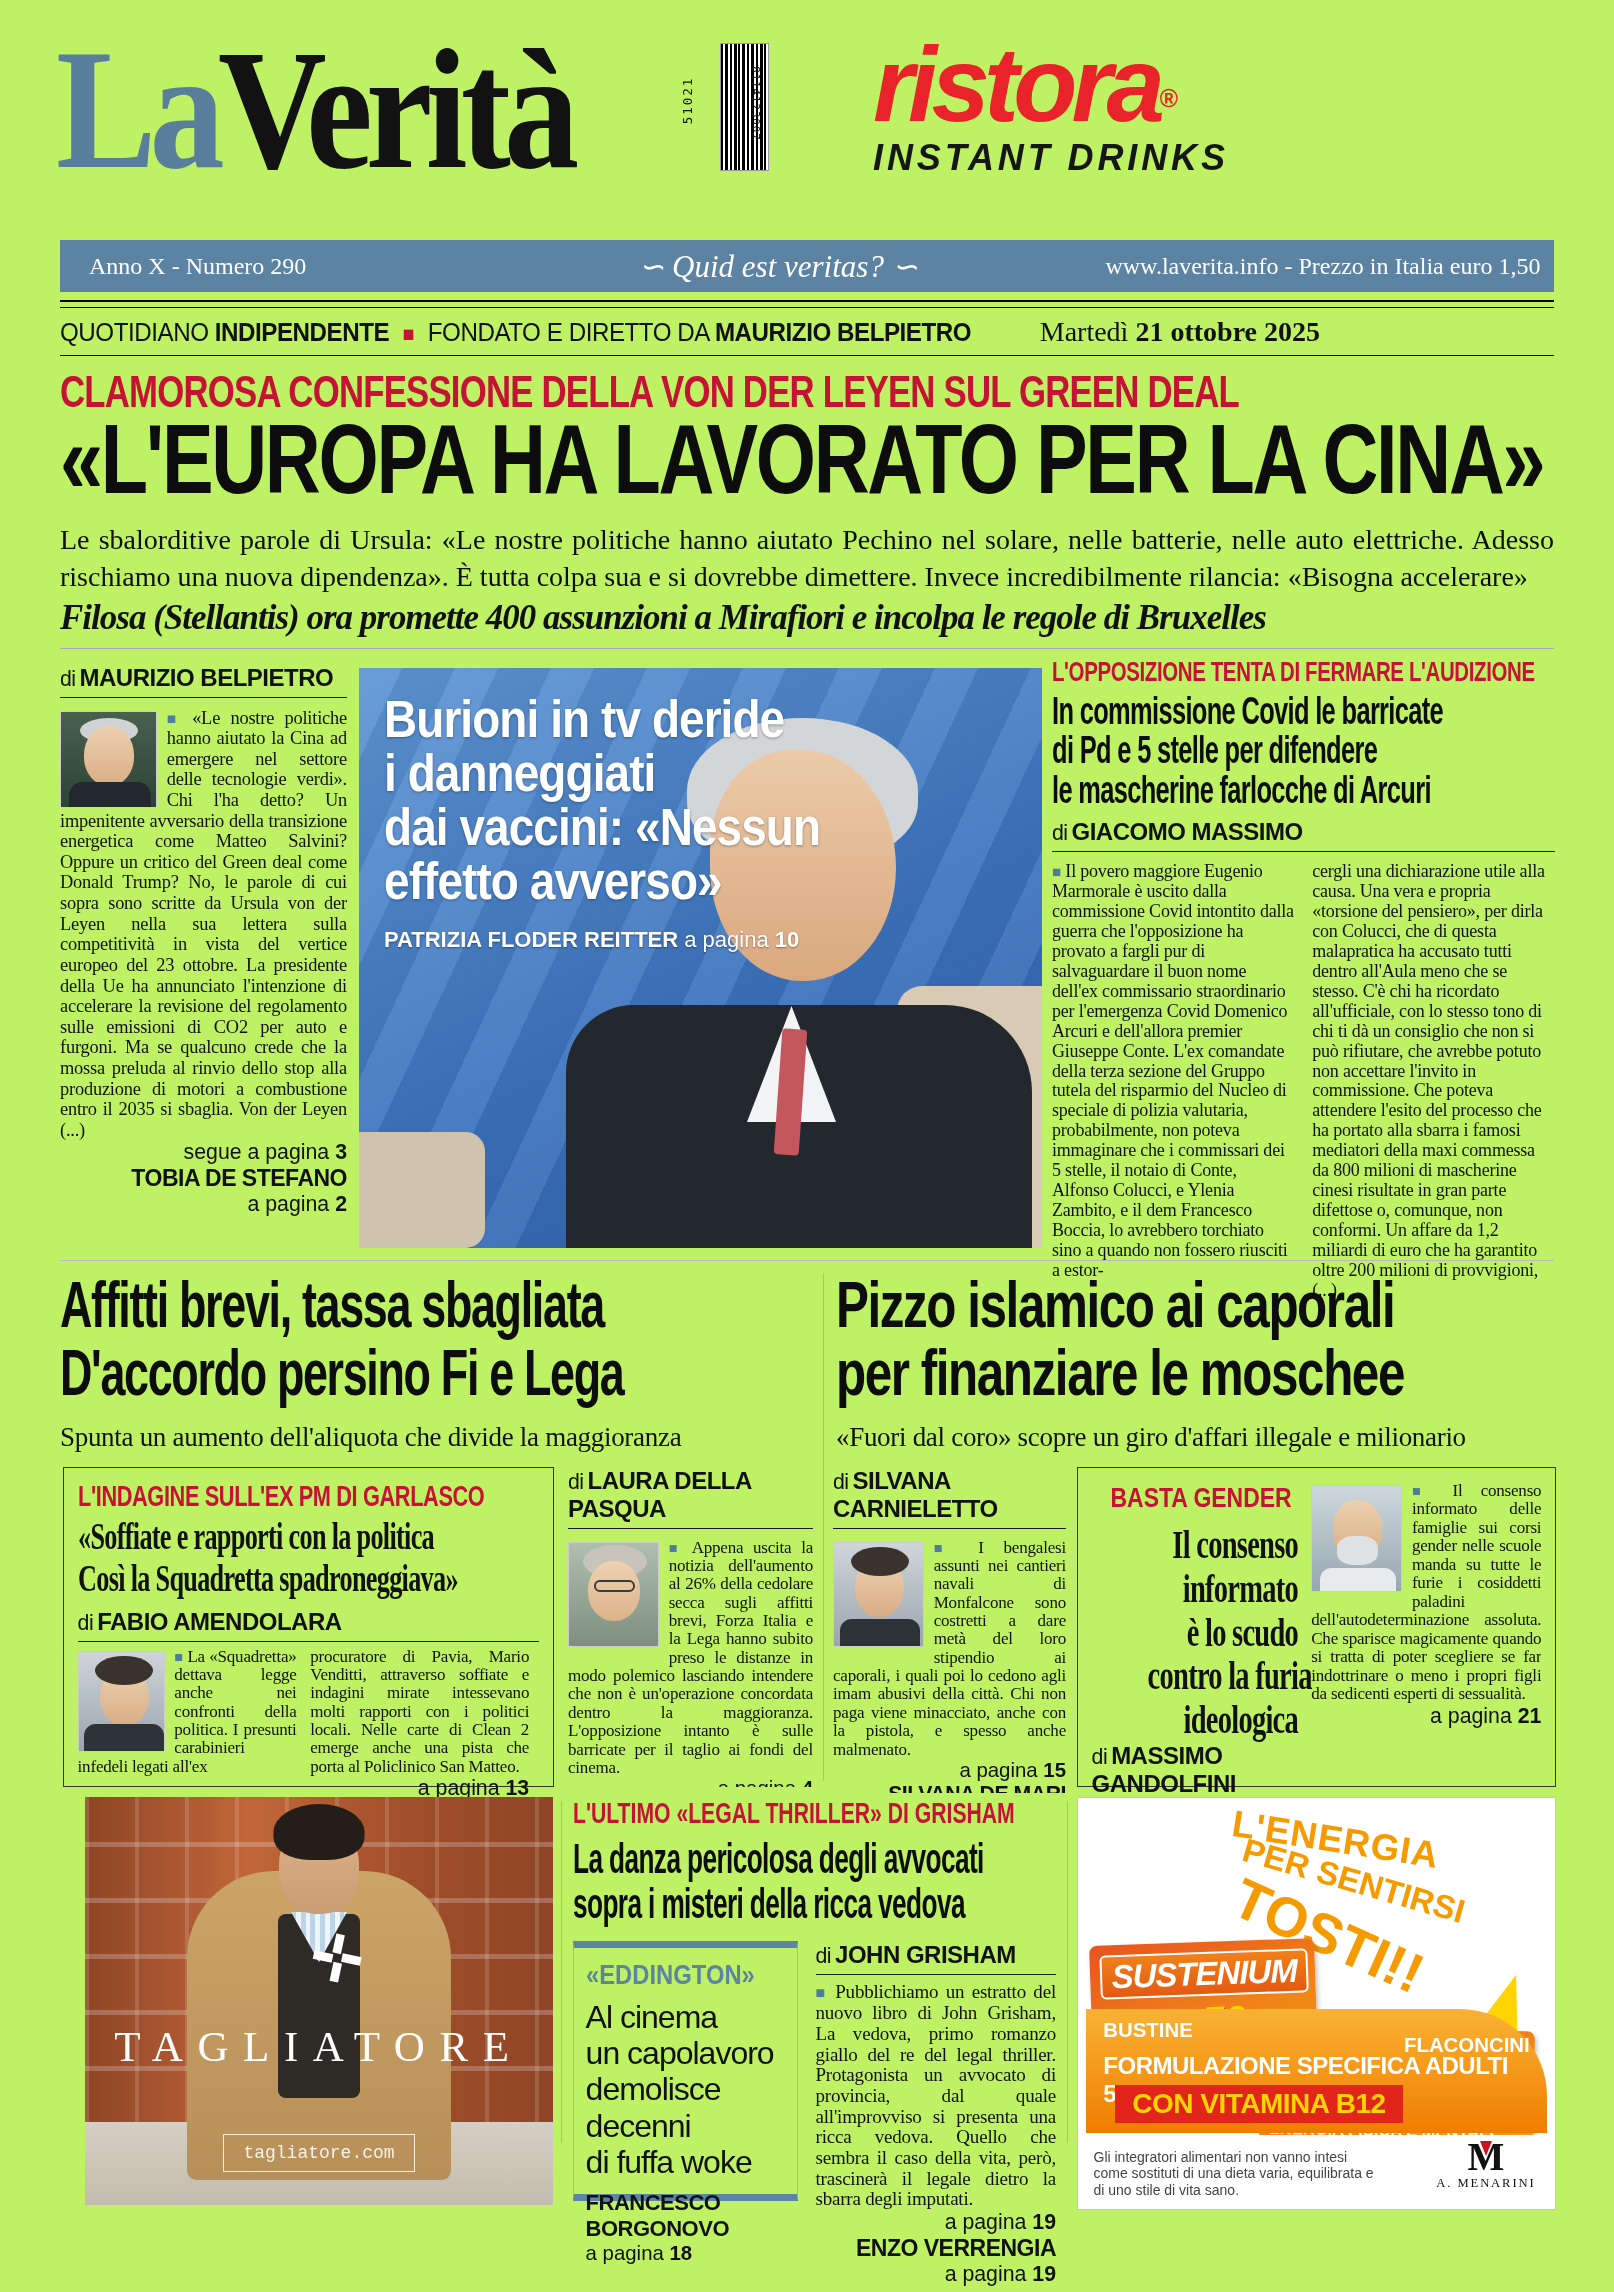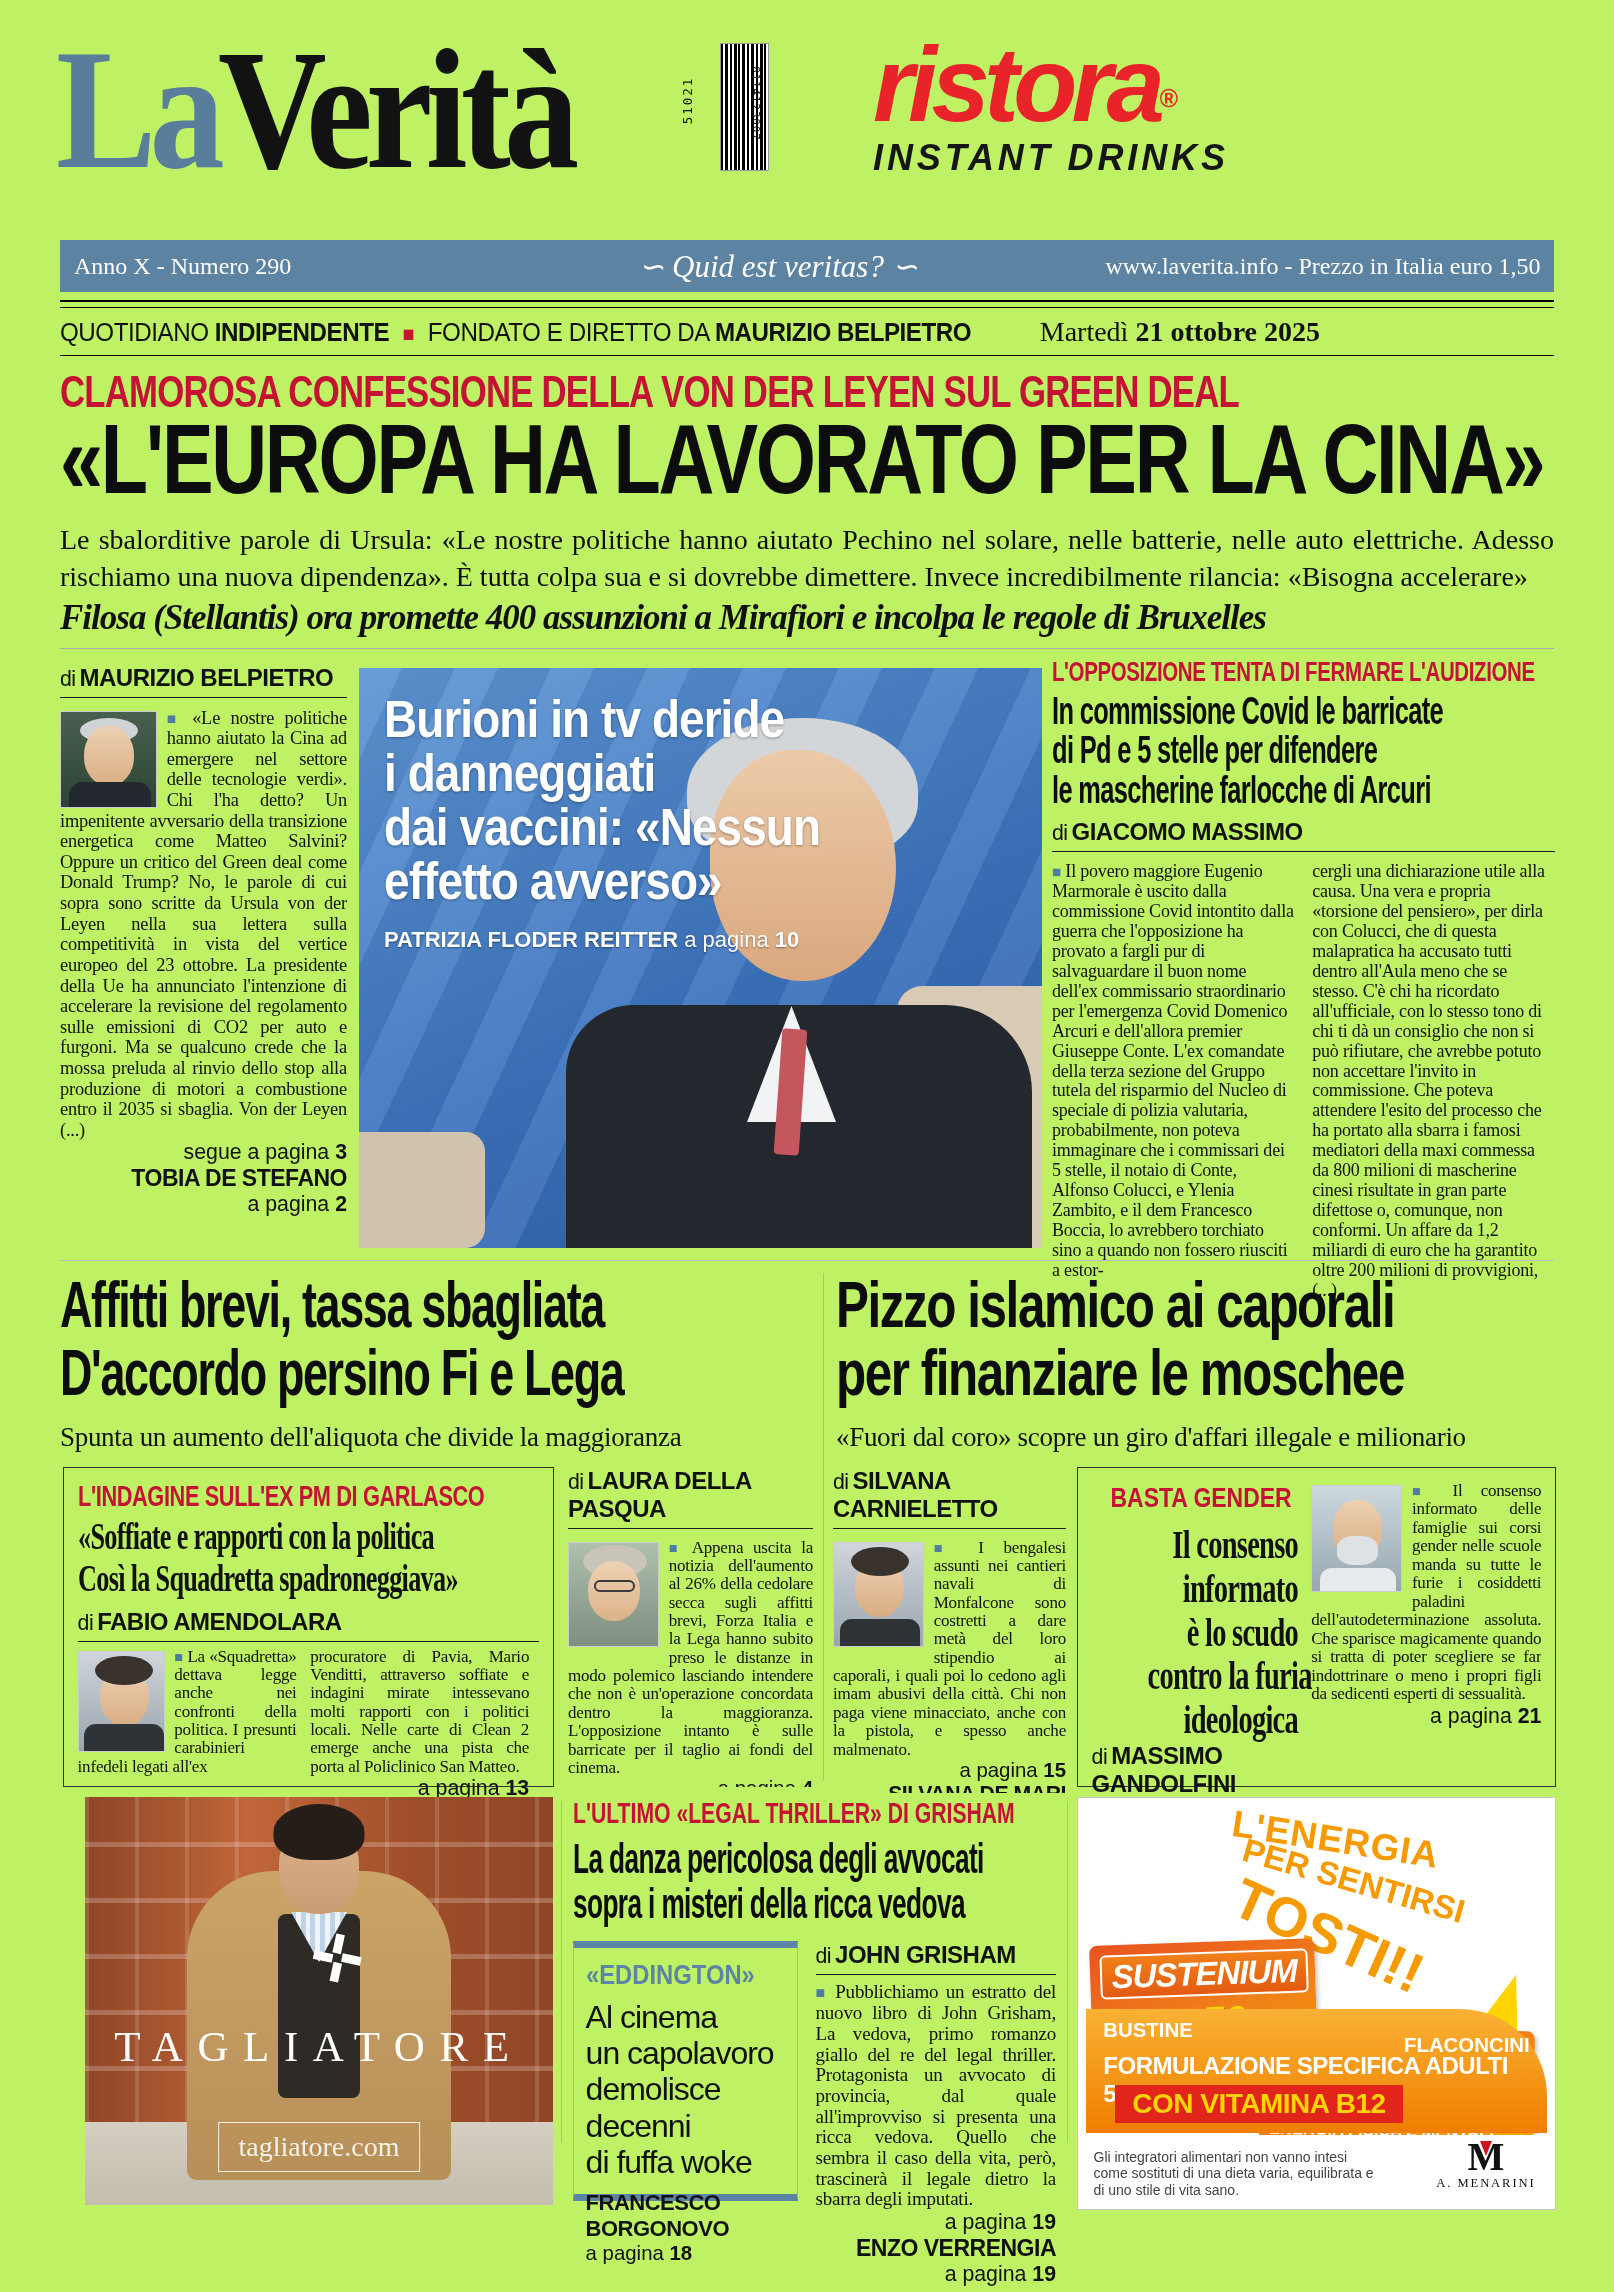--- a/index.html
+++ b/index.html
@@ -20,21 +20,21 @@
 
   #ristora { position:absolute; left:873px; top:35px; width:683px; text-align:left; }
   #ristora .word { font-family:"Liberation Sans", sans-serif; font-weight:900; font-style:italic;
        font-size:105px; line-height:.95; color:#e8232a; letter-spacing:-5.8px; }
   #ristora .reg { font-size:25px; vertical-align:13.6px; letter-spacing:0; }
   #ristora .sub { font-family:"Liberation Sans", sans-serif; font-weight:bold; font-style:italic;
        font-size:36px; color:#161616; letter-spacing:3.9px; margin-top:1.9px; }
 
   #bluebar { position:absolute; left:60px; top:240px; width:1494px; height:52px; background:#5d83a3; color:#fff;
        display:flex; align-items:center; }
-  #bluebar .l { width:427px; padding-left:14px; font-size:24px; }
+  #bluebar .l { width:427px; padding-left:29px; font-size:24px; }
   #bluebar .c { flex:1; text-align:center; font-style:italic; font-size:31px; }
   #bluebar .r { width:485px; text-align:right; padding-right:13.6px; font-size:24px; }
 
   .hrule { position:absolute; left:60px; width:1494px; }
   #rule-a { top:300px; border-top:2.9px solid #000; }
   #rule-b { top:307px; border-top:1px solid #000; }
   #rule-c { top:355px; border-top:1.9px solid #000; }
   #rule-d { top:648px; border-top:1px solid #aaa; }
   #rule-e { top:1260px; border-top:1px solid #bbb; }
 
@@ -165,21 +165,21 @@
       background:linear-gradient(#cba468,#b78f58); border-radius:87px 87px 9.7px 9.7px; }
   .t-inner { position:absolute; left:50%; bottom:107px; transform:translateX(-50%); width:82px; height:184px; background:#2e2a26; border-radius:7.8px; }
   .t-shirt { position:absolute; left:50%; bottom:243px; transform:translateX(-50%); width:56px; height:50px;
       background:repeating-linear-gradient(90deg,#bcd3e8 0 4.9px,#eef4fa 4.9px 9.7px); clip-path:polygon(50% 100%,0 0,100% 0); }
   .t-head { position:absolute; left:50%; bottom:291px; transform:translateX(-50%); width:80px; height:93px; border-radius:46%;
       background:linear-gradient(#dcb28a,#c99d74); }
   .t-hair { position:absolute; left:50%; bottom:345px; transform:translateX(-50%); width:91px; height:56px; border-radius:50% 50% 40% 40%; background:#241d18; }
   #tagliatore .brand { position:absolute; left:0; right:0; bottom:134px; text-align:center; color:#fff;
       font-size:43px; letter-spacing:14.6px; font-family:Liberation Serif, serif;margin-top:40px; }
   #tagliatore .urlbox { position:absolute; left:50%; bottom:33px; transform:translateX(-50%); border:1px solid rgba(255,255,255,.85);
-      color:#f7f2e9; font-family:Liberation Serif, serif; font-size:28px; padding:7.8px 19.4px; }
+      color:#f7f2e9; font-family:Liberation Mono, monospace; font-size:18px; padding:7.8px 19.4px; }
   #tagliatore .tlogo { position:absolute; left:50%; bottom:221px; transform:translateX(-7.8px); }
 
   #grisham { position:absolute; left:573px; top:1797px; width:483px; }
   #grisham .kick { color:#c41334; font-family:"Liberation Sans", sans-serif; font-weight:900; font-size:29px;
       transform:scaleX(.73); transform-origin:0 0; white-space:pre; }
   #grisham .hl { font-family:"Liberation Sans", sans-serif; font-weight:900; font-size:43px; line-height:1.04; letter-spacing:-1px;
       transform:scaleX(.61); transform-origin:0 0; white-space:pre; margin-top:5.8px; color:#0d0d0d; }
   #grisham .row { display:flex; gap:17.5px; margin-top:15.5px; }
   #eddington { width:225px; height:260px; border:1px solid #9fb4c2; border-top:7.8px solid #5b84a5; border-bottom:7.8px solid #5b84a5; padding:11.6px 11.6px; }
   #eddington .kick2 { color:#5b84a5; font-family:"Liberation Sans", sans-serif; font-weight:900; font-size:28px;

